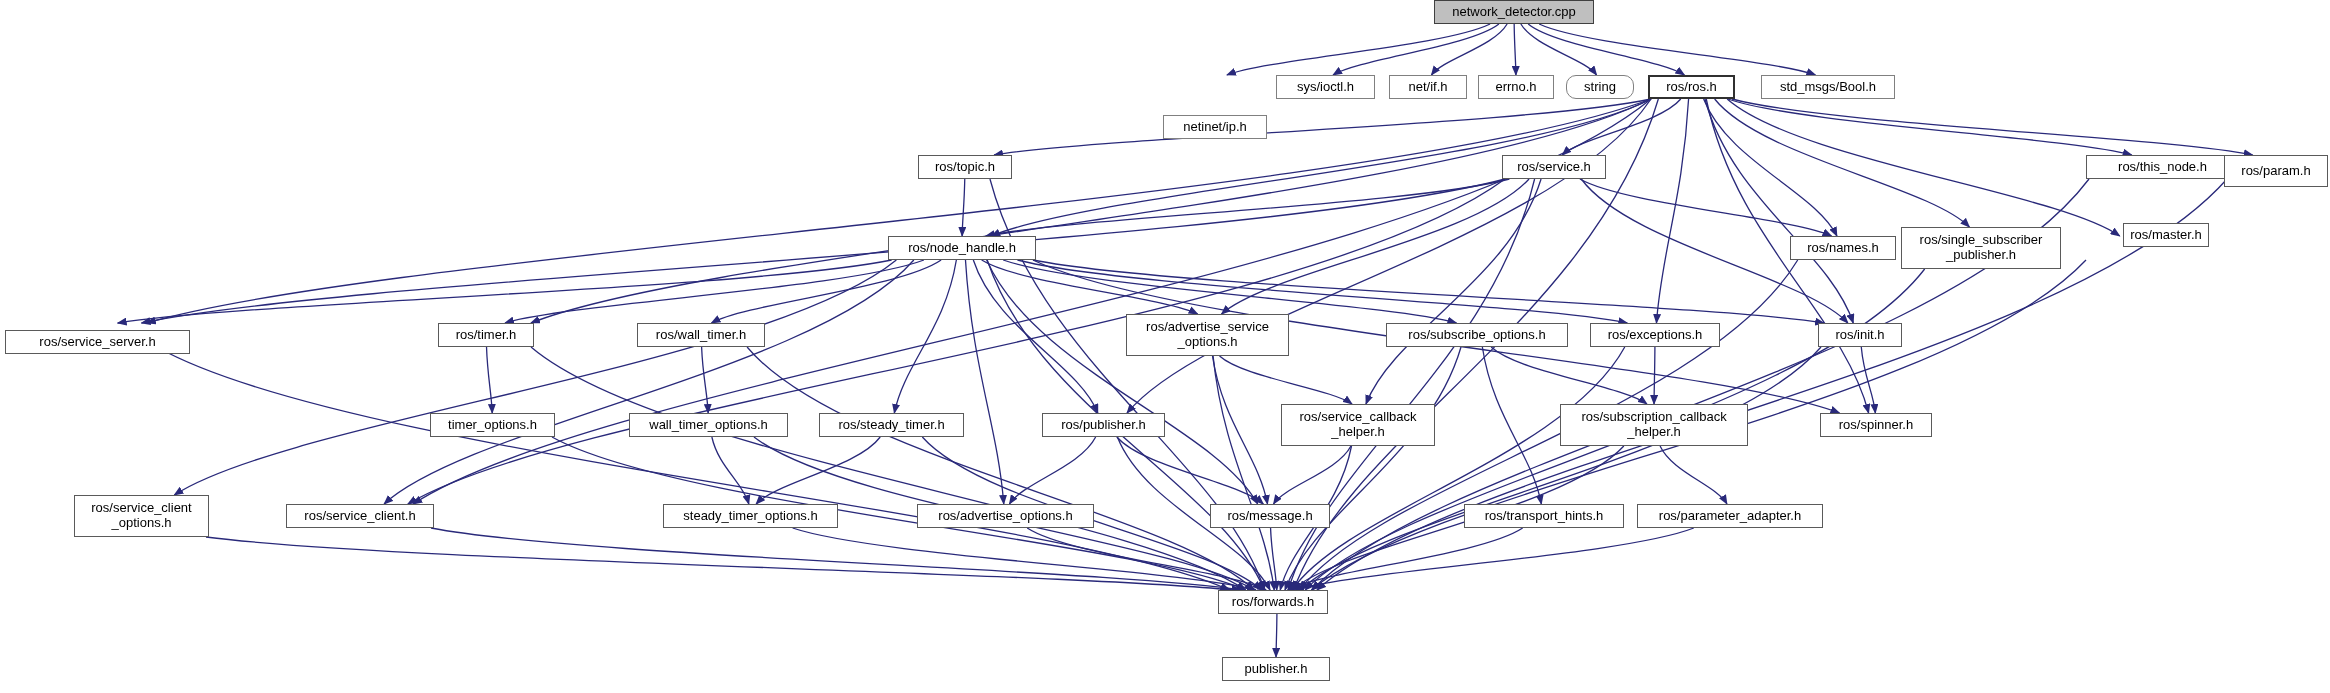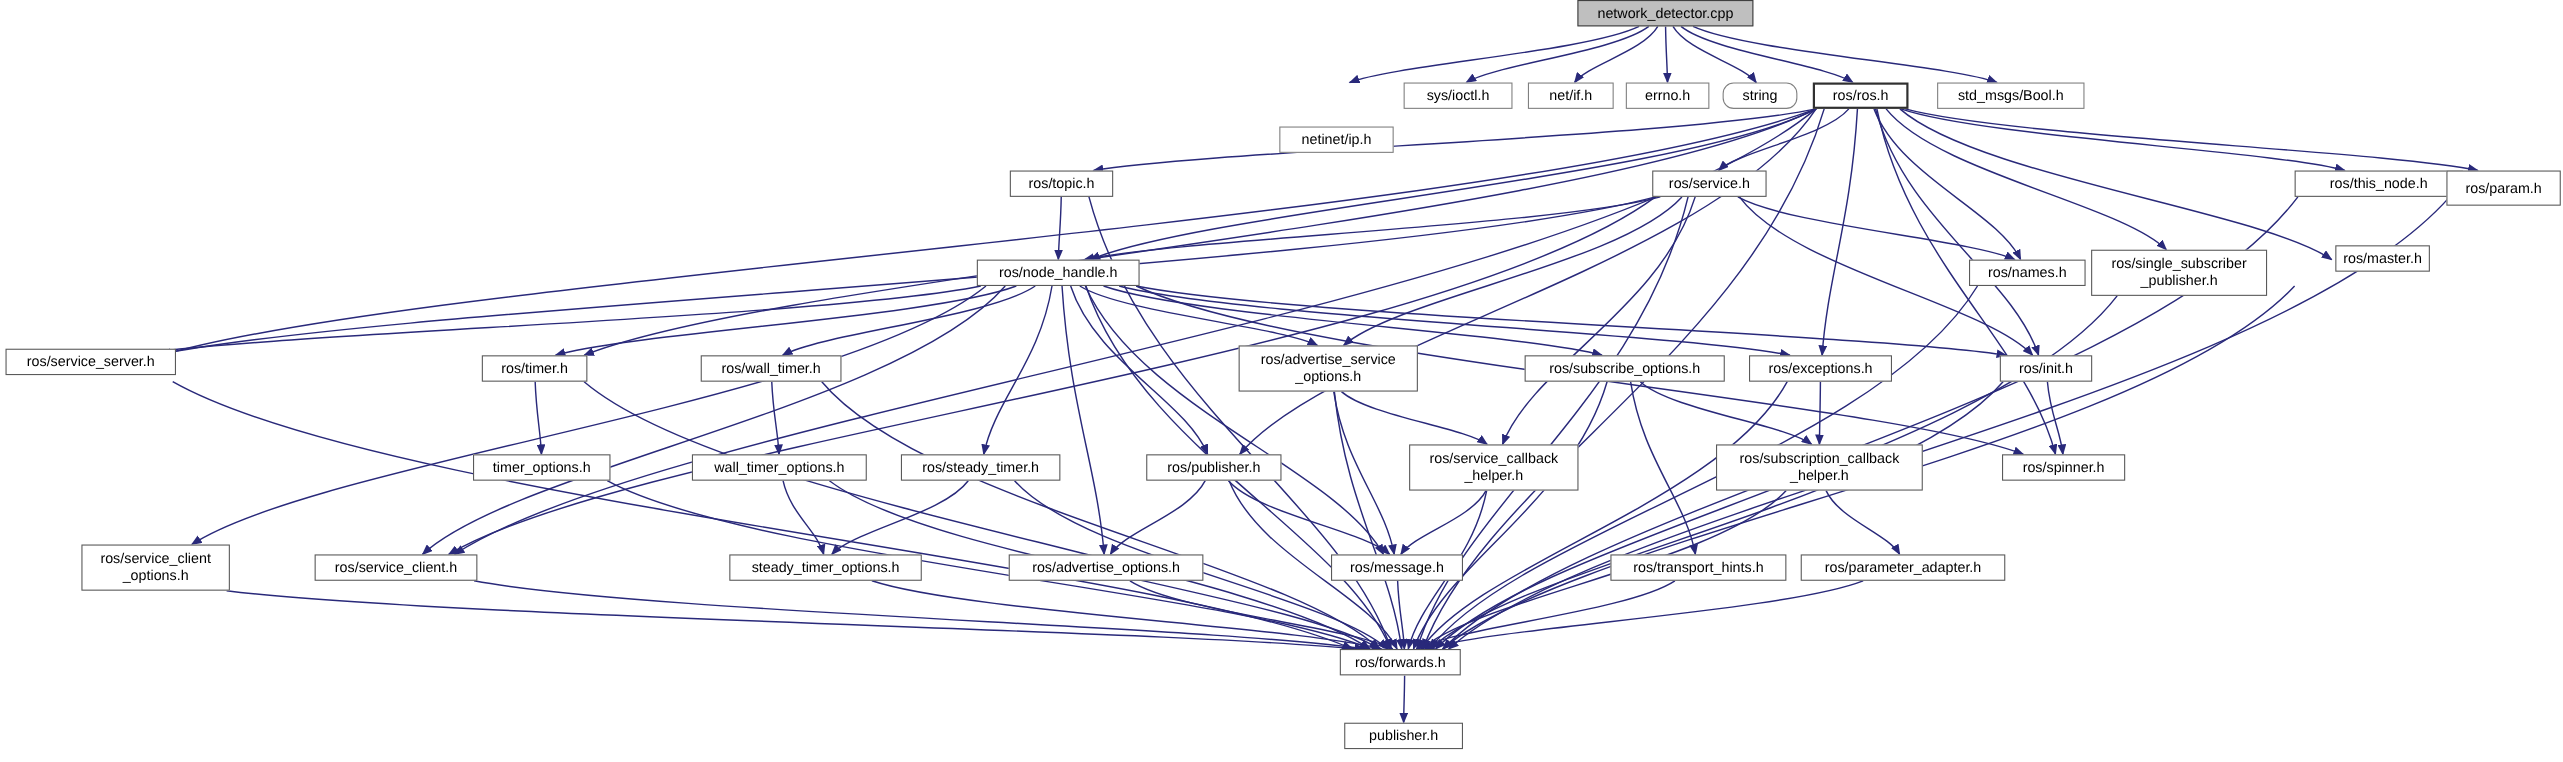--- a/index.html
+++ b/index.html
@@ -161,21 +161,21 @@
       <div class="node " style="left: 1761px; top: 75px; width: 134px; height: 24px;">std_msgs/Bool.h</div>
       <div class="node dark" style="left: 918px; top: 155px; width: 94px; height: 24px;">ros/topic.h</div>
       <div class="node dark" style="left: 1502px; top: 155px; width: 104px; height: 24px;">ros/service.h</div>
       <div class="node dark" style="left: 2086px; top: 155px; width: 153px; height: 24px;">ros/this_node.h</div>
       <div class="node dark" style="left: 2224px; top: 155px; width: 104px; height: 32px;">ros/param.h</div>
       <div class="node dark" style="left: 888px; top: 236px; width: 148px; height: 24px;">ros/node_handle.h</div>
       <div class="node dark" style="left: 1790px; top: 236px; width: 106px; height: 24px;">ros/names.h</div>
       <div class="node dark" style="left: 1901px; top: 227px; width: 160px; height: 42px;">ros/single_subscriber
 _publisher.h</div>
       <div class="node dark" style="left: 2083px; top: 223px; width: 86px; height: 24px; margin-left: 40px;">ros/master.h</div>
-      <div class="node dark" style="left: 5px; top: 317px; width: 155px; height: 24px;">ros/service_server.h</div>
+      <div class="node dark" style="left: 5px; top: 330px; width: 185px; height: 24px;">ros/service_server.h</div>
       <div class="node dark" style="left: 438px; top: 323px; width: 96px; height: 24px;">ros/timer.h</div>
       <div class="node dark" style="left: 637px; top: 323px; width: 128px; height: 24px;">ros/wall_timer.h</div>
       <div class="node dark" style="left: 1126px; top: 314px; width: 163px; height: 42px;">ros/advertise_service
 _options.h</div>
       <div class="node dark" style="left: 1386px; top: 323px; width: 182px; height: 24px;">ros/subscribe_options.h</div>
       <div class="node dark" style="left: 1590px; top: 323px; width: 130px; height: 24px;">ros/exceptions.h</div>
       <div class="node dark" style="left: 1818px; top: 323px; width: 84px; height: 24px;">ros/init.h</div>
       <div class="node dark" style="left: 430px; top: 413px; width: 125px; height: 24px;">timer_options.h</div>
       <div class="node dark" style="left: 629px; top: 413px; width: 159px; height: 24px;">wall_timer_options.h</div>
       <div class="node dark" style="left: 819px; top: 413px; width: 145px; height: 24px;">ros/steady_timer.h</div>

